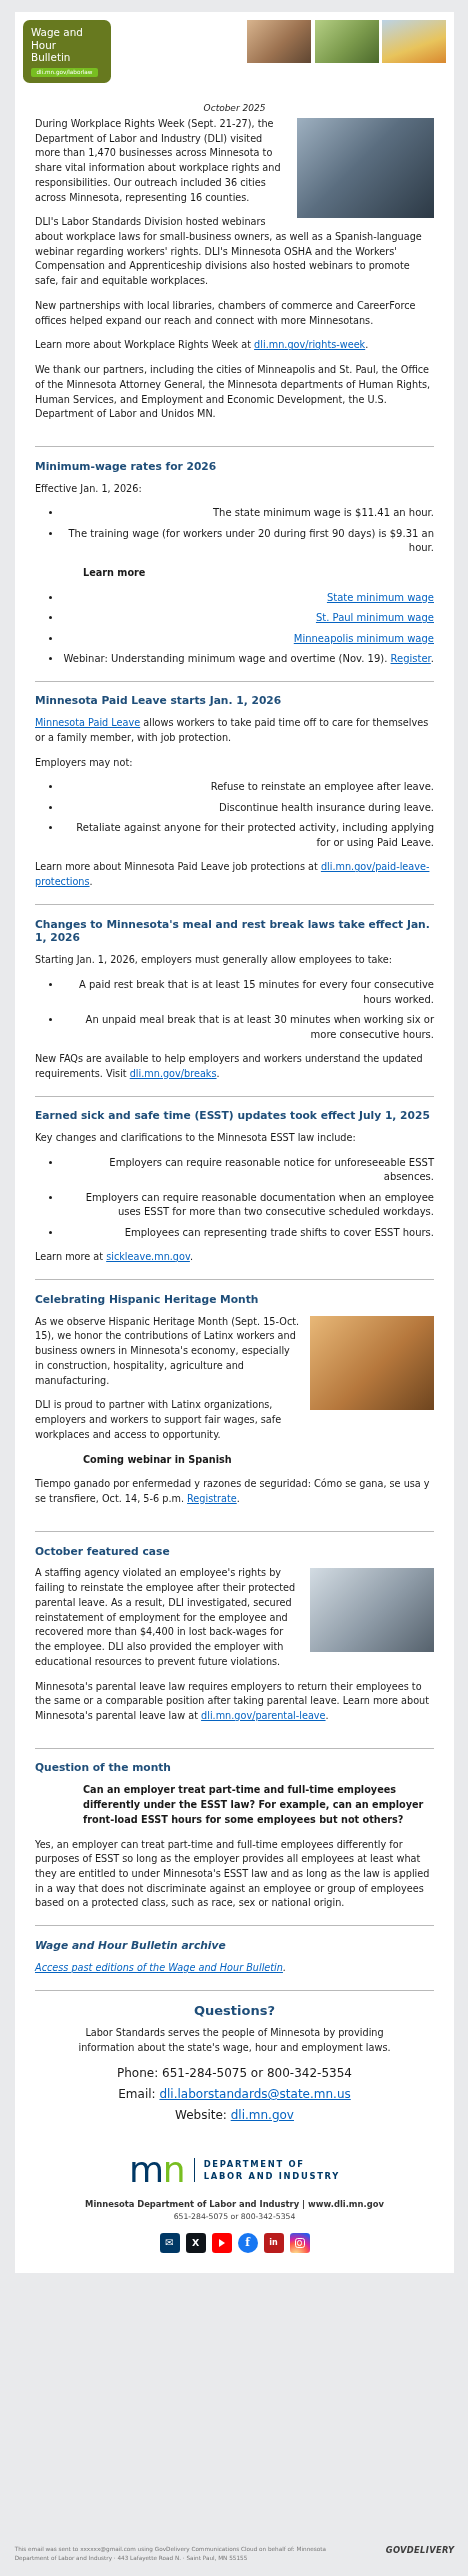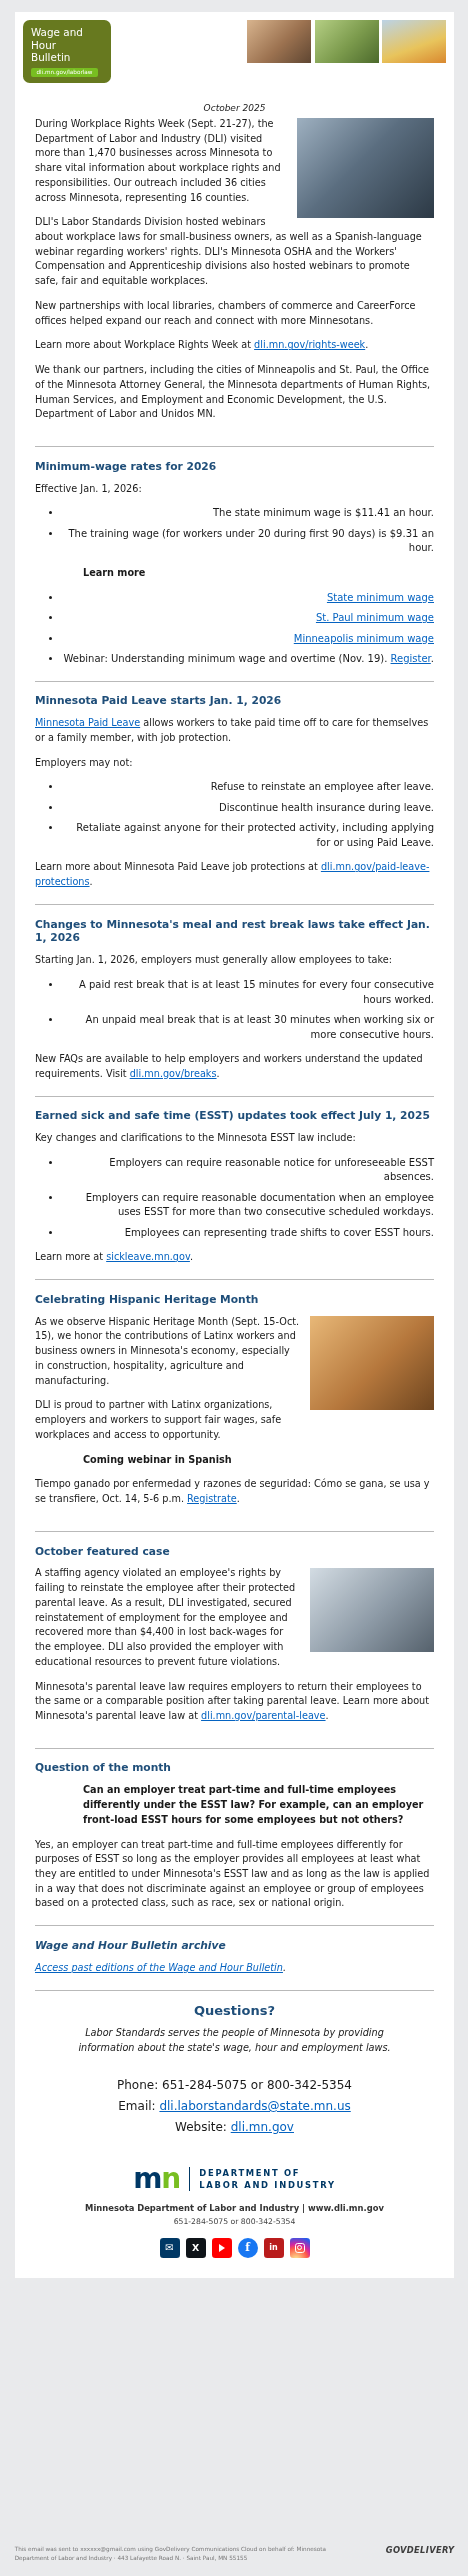--- a/index.html
+++ b/index.html
@@ -41,21 +41,21 @@
   .ph-workshop { width:124px; height:94px; background:linear-gradient(135deg,#e8b878 0%,#b5773c 55%,#6e451f 100%); }
   .ph-meeting { width:124px; height:84px; background:linear-gradient(135deg,#d3dce3 0%,#8d9aa6 55%,#55616c 100%); }
 
   .center-block { text-align:center; }
   .q-title { color:#1f4e79; font-size:13px; font-weight:bold; margin:1.3px 0 8px 0; }
   .contact-line { font-size:12px; line-height:1.5; margin-bottom:3.3px; }
 
   
   .footer { text-align:center; padding:20px 13.4px 20px 13.4px; }
   .mn-lockup { display:flex; align-items:center; justify-content:center; }
-  .mn-logo { font-size:28px; font-weight:700; line-height:0.9; letter-spacing:-1.3px; }
+  .mn-logo { font-size:36px; font-weight:400; line-height:0.9; letter-spacing:-1.3px; }
   .mn-m { color:#003865; }
   .mn-n { color:#78be21; }
   .lockup-divider { width:0.7px; height:24px; background:#003865; margin:0 9.4px; }
   .dept-text { text-align:left; color:#003865; font-size:8.4px; font-weight:bold; letter-spacing:1.7px; line-height:1.45; }
   .org-line { margin-top:12px; font-size:8.4px; font-weight:600; color:#333; }
   .phone-line { margin-top:3.3px; font-size:7.7px; color:#444; }
   .social-row { margin-top:12px; display:flex; justify-content:center; gap:6px; }
   .sicon { width:20px; height:20px; border-radius:3.3px; display:flex; align-items:center; justify-content:center; color:#fff; font-weight:bold; cursor:pointer; }
   .si-email { background:#003865; font-size:10px; }
   .si-x { background:#0f1419; font-size:9.4px; }
@@ -197,21 +197,21 @@
 
       <div class="section">
         <h2 class="sec-h italic">Wage and Hour Bulletin archive</h2>
         <p class="body-p" style="font-style:italic;"><a class="lnk" href="#">Access past editions of the Wage and Hour Bulletin</a><span>.</span></p>
       </div>
 
       <hr class="sep">
 
       <div class="section center-block">
         <div class="q-title">Questions?</div>
-        <p class="body-p" style="max-width:315px;margin:0 auto 20px auto;font-style:italic;">Labor Standards serves the people of Minnesota by providing information about the state's wage, hour and employment laws.</p>
+        <p class="body-p" style="max-width:315px;margin:0 auto 8px auto;">Labor Standards serves the people of Minnesota by providing information about the state's wage, hour and employment laws.</p>
         <div class="contact-line"><span>Phone:  </span><span>651-284-5075 or 800-342-5354</span></div>
         <div class="contact-line"><span>Email:  </span><a class="lnk" href="#">dli.laborstandards@state.mn.us</a></div>
         <div class="contact-line"><span>Website:  </span><a class="lnk" href="#">dli.mn.gov</a></div>
       </div>
     </div>
 
     <div class="footer">
       <div class="mn-lockup">
         <div class="mn-logo"><span class="mn-m">m</span><span class="mn-n">n</span></div>
         <div class="lockup-divider"></div>

